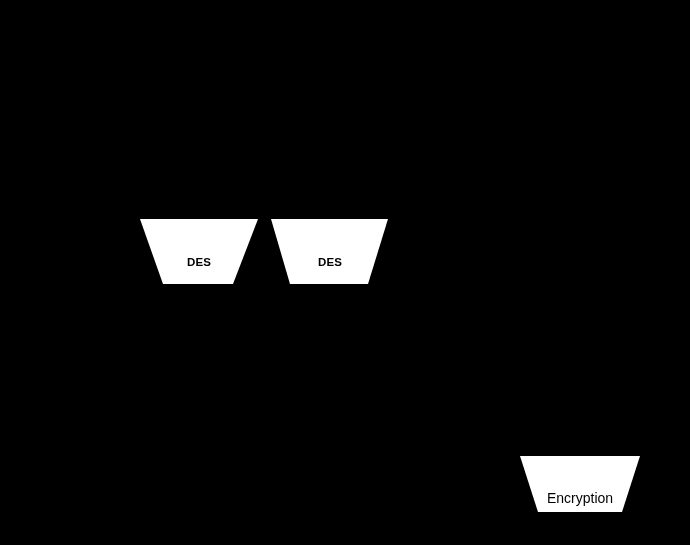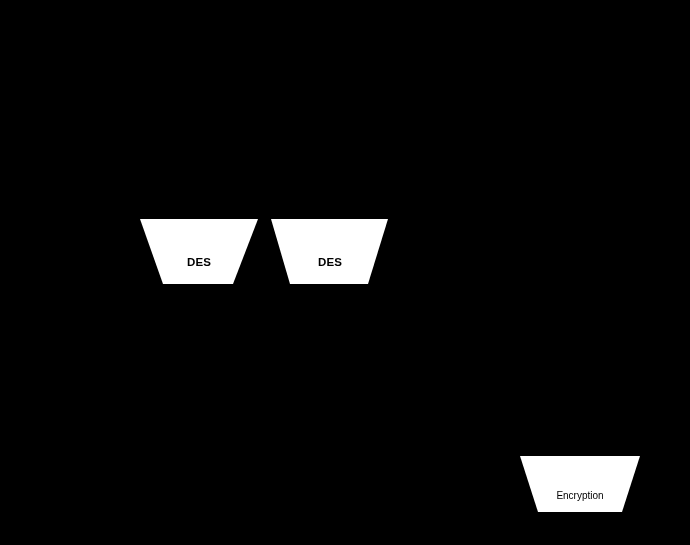--- a/index.html
+++ b/index.html
@@ -38,21 +38,21 @@
     white-space: pre-line;
     pointer-events: none;
   }
   .lbl-strong {
     font-weight: bold;
     font-size: 11.5px;
     letter-spacing: 0.2px;
   }
   .lbl-normal {
     font-weight: normal;
-    font-size: 10px;
+    font-size: 14px;
   }
   
   #node-des-1 { left: 138px; top: 175px; width: 122px; height: 69px; }
   #node-des-1 .node-label { top: 18px; }
   
   #node-des-2 { left: 269px; top: 175px; width: 122px; height: 69px; }
   #node-des-2 .node-label { top: 18px; }
   
   #node-enc-proc { left: 518px; top: 412px; width: 124px; height: 60px; }
   #node-enc-proc .node-label { top: 16px; }

